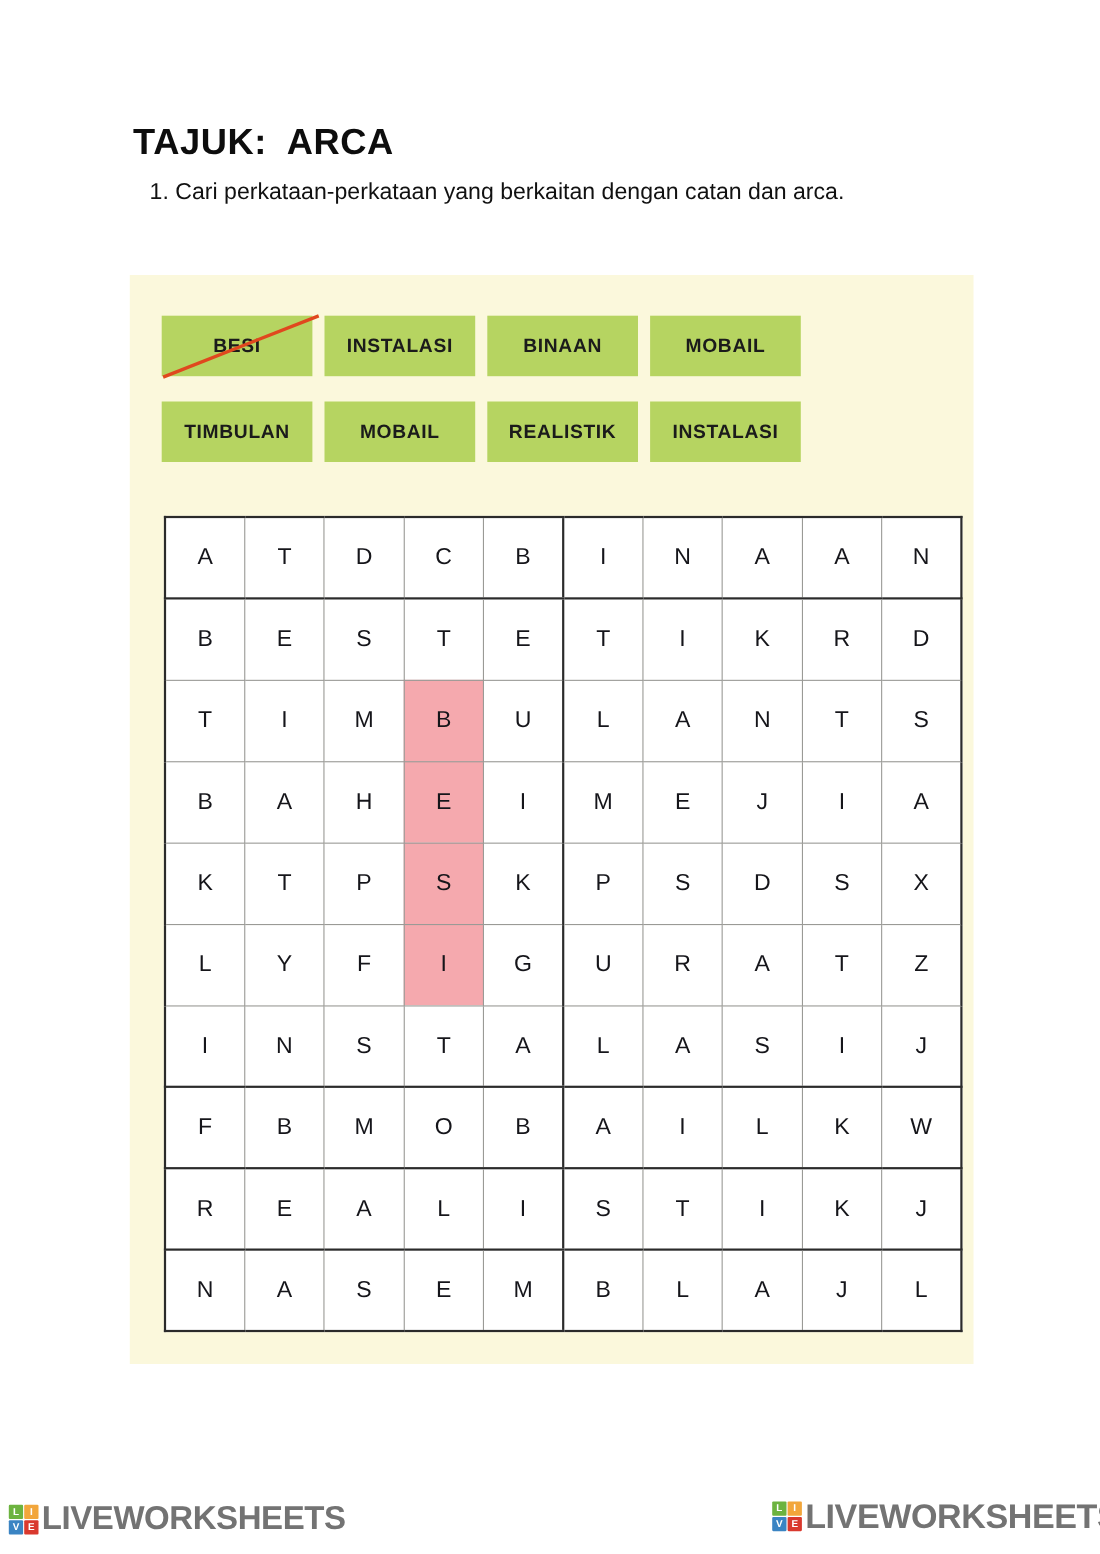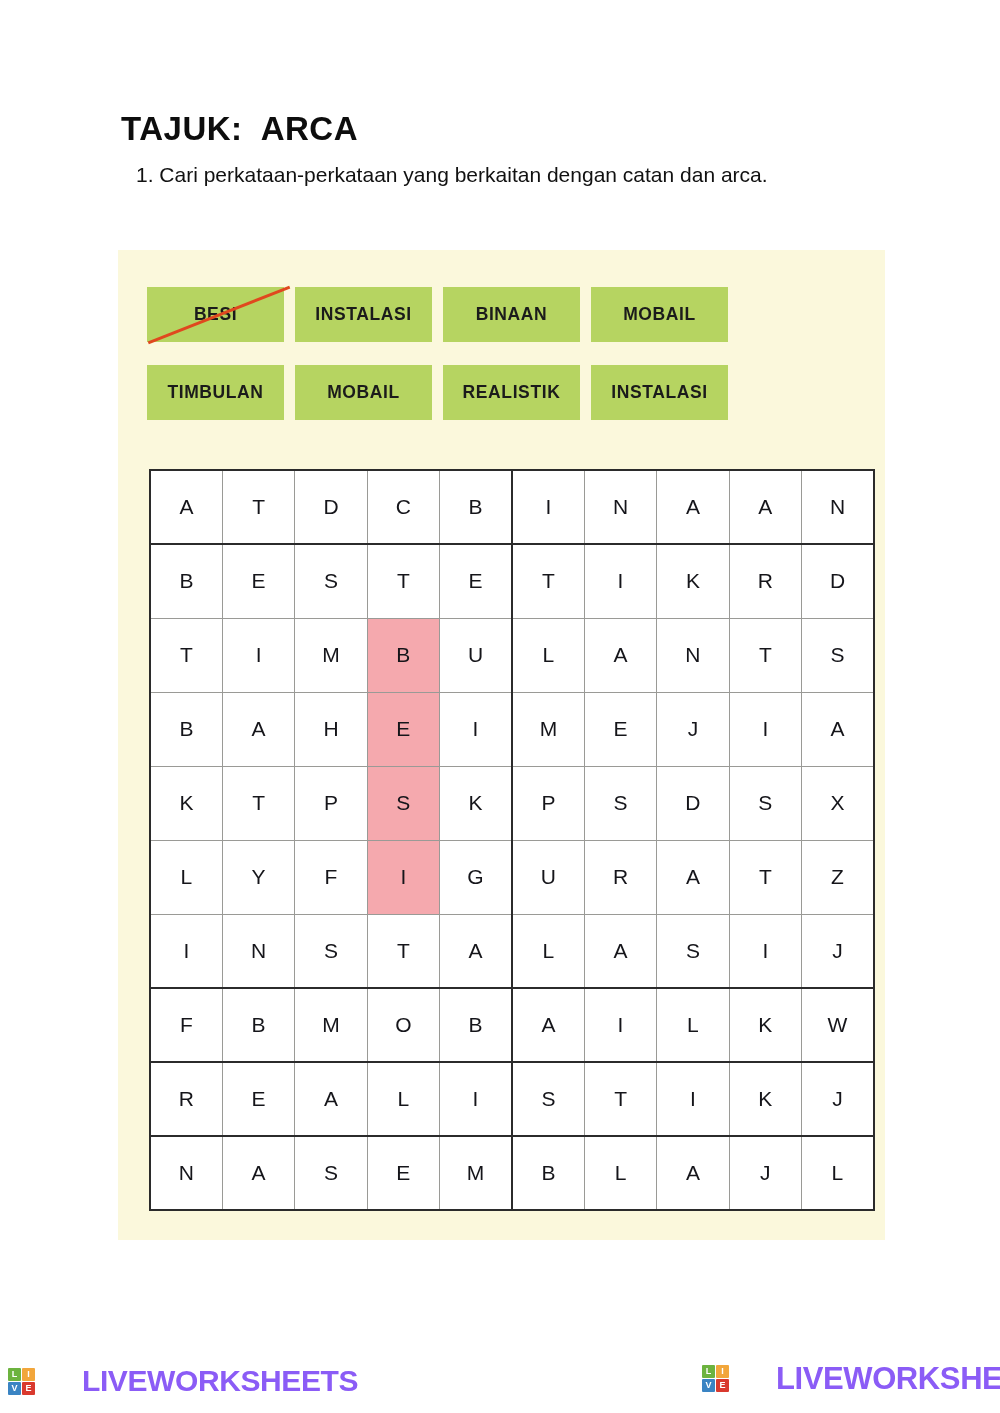--- a/index.html
+++ b/index.html
@@ -153,25 +153,24 @@
     border-radius: 1px;
     line-height: 1;
   }
   .lw-tile.t-l { background: #6cb33f; }
   .lw-tile.t-i { background: #f2a63b; }
   .lw-tile.t-v { background: #3a84c3; }
   .lw-tile.t-e { background: #d9392e; }
   .lw-wordmark {
     font-size: 30px;
     font-weight: bold;
-    color: #8b5cf6;
+    color: #737373;
     letter-spacing: -0.4px;
     font-family: "Liberation Sans", sans-serif;
     line-height: 1;
-    margin-left: 44px;
   }
   #lw-logo-right .lw-wordmark { font-size: 31px; }
 </style>
 </head>
 <body>
 
 <div id="worksheet-title">TAJUK:  ARCA</div>
 
 <div id="worksheet-instruction">1. Cari perkataan-perkataan yang berkaitan dengan catan dan arca.</div>
 

